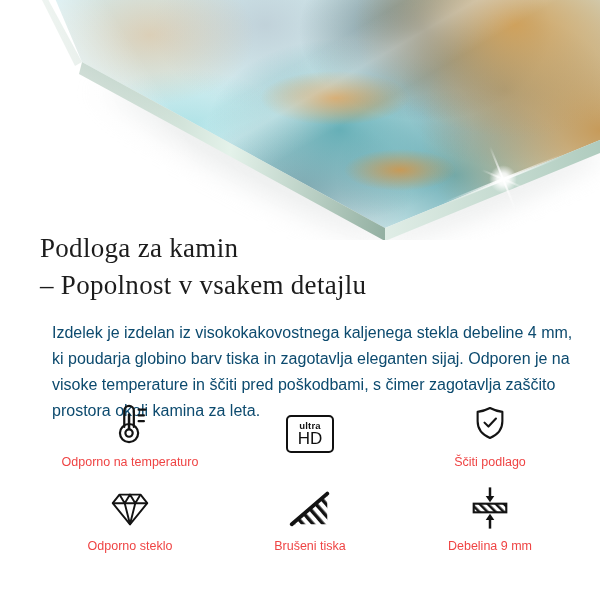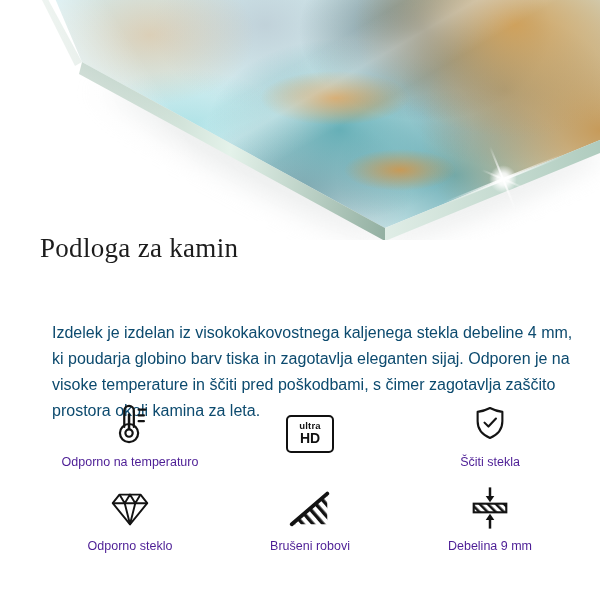--- a/index.html
+++ b/index.html
@@ -58,26 +58,26 @@
     font-family:"Liberation Serif",serif;font-weight:400;
     font-size:27px;line-height:37px;color:#1c1c1c;letter-spacing:.3px;}
   .desc{position:absolute;left:40px;top:308px;width:524px;margin:12px;
     font-size:16px;line-height:26px;color:#0c4a6e;}
 
   
   .features{position:absolute;left:40px;top:399px;width:540px;
     display:grid;grid-template-columns:repeat(3,1fr);row-gap:14px;}
   .feature{display:flex;flex-direction:column;align-items:center;}
   .icon-wrap{height:50px;display:flex;align-items:center;justify-content:center;}
-  .feature .label{margin-top:6px;font-size:12.5px;color:#4c1d95;white-space:nowrap;}
+  .feature .label{margin-top:6px;font-size:12.5px;color:#ef4444;white-space:nowrap;}
   .icon-wrap svg{display:block;}
   .uhd-box{width:44px;height:34px;border:2.5px solid #101010;border-radius:5px;
     display:flex;flex-direction:column;align-items:center;justify-content:center;color:#101010;margin-top:19px;}
   .uhd-box .l1{font-size:9.5px;font-weight:700;line-height:10px;letter-spacing:.2px;}
-  .uhd-box .l2{font-size:14px;font-weight:700;line-height:15px;}
+  .uhd-box .l2{font-size:17px;font-weight:400;line-height:15px;}
 </style>
 </head>
 <body>
 
 <div class="page">
 
   <div class="hero">
     <div class="shadow shadow-left"></div>
     <div class="shadow shadow-right"></div>
     <div class="panel-face"></div>
@@ -88,20 +88,21 @@
     <div class="sparkle">
       <div class="ray ray1"></div>
         <div class="ray ray2"></div>
         <div class="ray ray3"></div>
       <div class="core"></div>
     </div>
   </div>
 
   <h1 class="title">
     <span>Podloga za kamin</span><br>
+    <span>– Popolnost v vsakem detajlu</span>
   </h1>
 
   <p class="desc">Izdelek je izdelan iz visokokakovostnega kaljenega stekla debeline 4 mm, ki poudarja globino barv tiska in zagotavlja eleganten sijaj. Odporen je na visoke temperature in ščiti pred poškodbami, s čimer zagotavlja zaščito prostora okoli kamina za leta.</p>
 
   <div class="features">
 
     <div class="feature">
       <div class="icon-wrap">
         <svg width="46" height="46" viewBox="0 0 48 48" fill="none" stroke="#131313" stroke-width="2.3" stroke-linecap="round">
           <path d="M18 27 V10 a5 5 0 0 1 10 0 V27"></path>
@@ -125,21 +126,21 @@
       </div>
     </div>
 
     <div class="feature">
       <div class="icon-wrap">
         <svg width="44" height="44" viewBox="0 0 48 48" fill="none" stroke="#131313" stroke-width="2.3" stroke-linecap="round" stroke-linejoin="round">
           <path d="M24 6.5 C28 8.6 33 10.2 37.5 10.8 V21 c0 8.8-5.8 15-13.5 18.2 C16.3 36 10.5 29.8 10.5 21 V10.8 C15 10.2 20 8.6 24 6.5 Z"></path>
           <path d="M18 22.5 l4.3 4.3 L30.5 18"></path>
         </svg>
       </div>
-      <span class="label">Ščiti stekla</span>
+      <span class="label">Ščiti podlago</span>
     </div>
 
     <div class="feature">
       <div class="icon-wrap">
         <svg width="46" height="46" viewBox="0 0 48 48" fill="none" stroke="#131313" stroke-width="2" stroke-linejoin="round">
           <path d="M13 10 H35 L42 19 L24 41 L6 19 Z"></path>
           <path d="M6 19 H42"></path>
           <path d="M13 10 L18.5 19 L24 10 L29.5 19 L35 10"></path>
           <path d="M18.5 19 L24 41 L29.5 19"></path>
         </svg>
@@ -152,21 +153,21 @@
         <svg width="46" height="46" viewBox="0 0 48 48">
           <defs>
             <pattern id="hatch1" patternUnits="userSpaceOnUse" width="8" height="8" patternTransform="rotate(-41)">
               <rect x="0" y="0" width="3.6" height="8" fill="#131313"></rect>
             </pattern>
           </defs>
           <path d="M5 41 L42 9 L42 41 Z" fill="url(#hatch1)"></path>
           <line x1="5" y1="41" x2="42" y2="9" stroke="#131313" stroke-width="4" stroke-linecap="round"></line>
         </svg>
       </div>
-      <span class="label">Brušeni robovi</span>
+      <span class="label">Brušeni tiska</span>
     </div>
 
     <div class="feature">
       <div class="icon-wrap">
         <svg width="46" height="46" viewBox="0 0 48 48">
           <defs>
             <pattern id="hatch2" patternUnits="userSpaceOnUse" width="6" height="6" patternTransform="rotate(-45)">
               <rect x="0" y="0" width="2.6" height="6" fill="#131313"></rect>
             </pattern>
           </defs>

